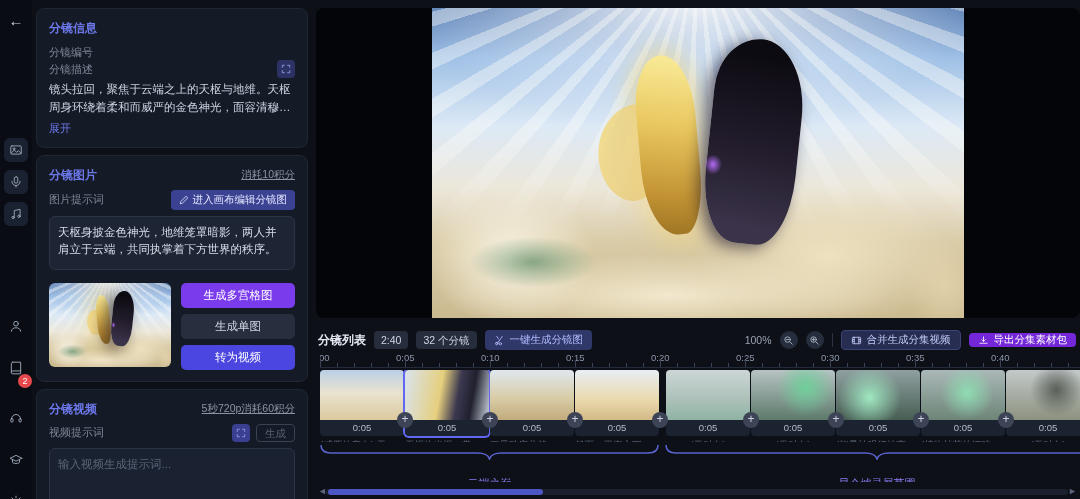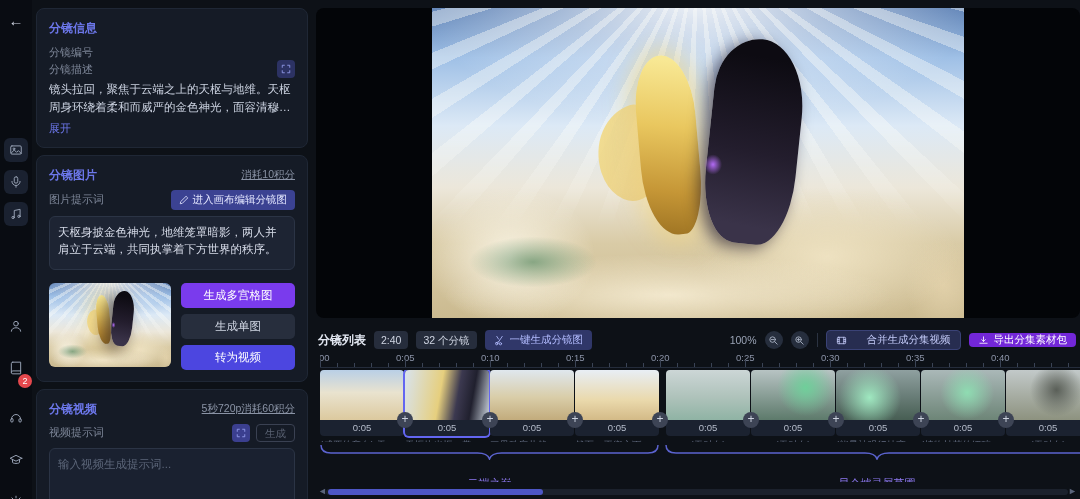--- a/index.html
+++ b/index.html
@@ -81,21 +81,21 @@
 
   
   .tl-header { position:absolute; left:318px; top:329px; width:758px; height:22px; display:flex; align-items:center; gap:8px; }
   .tl-title { color:#e2e7f1; font-size:12px; font-weight:bold; }
   .pill { height:18px; padding:0 7px; background:#262d3c; border-radius:4px; color:#cfd5e2; font-size:10.5px; line-height:18px; }
   .batch-btn { height:20px; padding:0 9px; background:#303769; border-radius:4px; color:#b3bcff; font-size:10.5px; display:flex; align-items:center; gap:5px; cursor:pointer; }
   .zoom-pct { color:#9aa3b5; font-size:10.5px; }
   .zoom-btn { width:18px; height:18px; border-radius:50%; background:#262e3d; display:flex; align-items:center; justify-content:center; cursor:pointer; }
   .zoom-btn svg { width:11px; height:11px; stroke:#aab2c4; fill:none; stroke-width:2; stroke-linecap:round; }
   .vdiv { width:1px; height:14px; background:#2b3342; }
-  .merge-btn { height:20px; padding:0 9px; background:#272d50; border:1px solid #3a4276; border-radius:4px; color:#c3caf8; font-size:10.5px; display:flex; align-items:center; gap:20px; cursor:pointer; }
+  .merge-btn { height:20px; padding:0 9px; background:#272d50; border:1px solid #3a4276; border-radius:4px; color:#c3caf8; font-size:10.5px; display:flex; align-items:center; gap:5px; cursor:pointer; }
   .export-btn { height:14px; padding:0 9px; background:#7327d8; border-radius:4px; color:#fff; font-size:10.5px; display:flex; align-items:center; gap:5px; cursor:pointer; }
   .merge-btn svg, .export-btn svg, .batch-btn svg { width:11px; height:11px; stroke:currentColor; fill:none; stroke-width:1.8; stroke-linecap:round; stroke-linejoin:round; }
 
   .ruler { position:absolute; left:320px; top:352px; width:760px; height:16px; overflow:hidden; border-bottom:1px solid #242c3b; }
   .rlabel { position:absolute; top:0; font-size:9.5px; color:#8b93a7; }
   .tick { position:absolute; bottom:0; width:1px; background:#3a4355; }
   .tick.minor { height:4px; } .tick.major { height:7px; }
 
   .clips-row { position:absolute; left:320px; top:370px; width:760px; height:72px; display:flex; gap:1px; overflow:hidden; }
   .clip { width:84px; flex:none; position:relative; }

